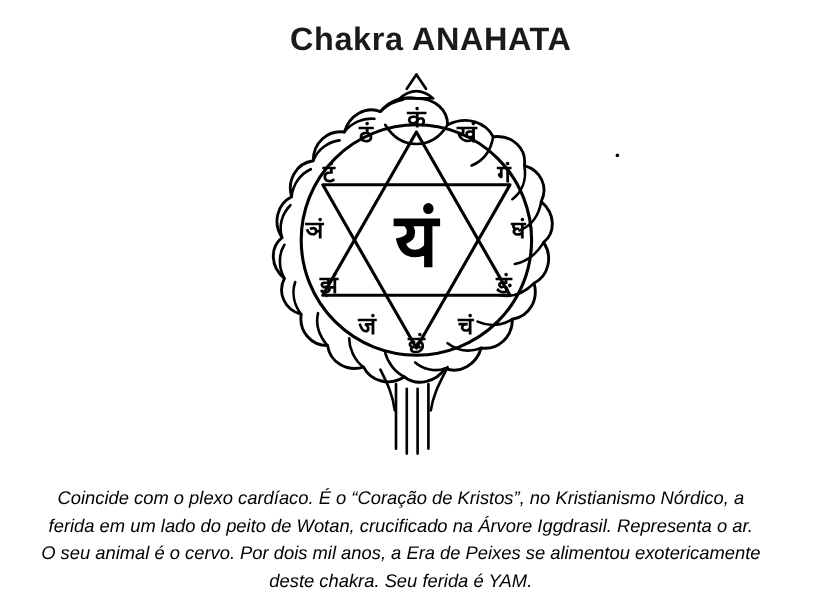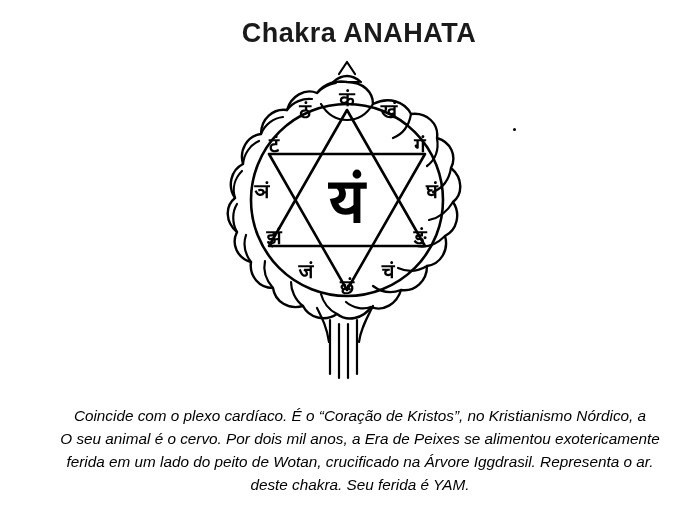--- a/index.html
+++ b/index.html
@@ -53,21 +53,21 @@
   }
   .bija-label {
     font-family: "Liberation Serif", serif;
     font-size: 62px;
     font-weight: bold;
     fill: #000000;
   }
   .caption {
     position: absolute;
     top: 404px;
-    left: 39px;
+    left: 13px;
     width: 642px;
     text-align: center;
     font-family: "Liberation Sans", sans-serif;
     font-style: italic;
     font-size: 15.3px;
     line-height: 23px;
     color: #000000;
   }
   .dot-mark {
     position: absolute;
@@ -172,18 +172,18 @@
         <text class="petal-label" x="107" y="100" text-anchor="middle">टं</text>
         <text class="petal-label" x="138" y="66" text-anchor="middle">ठं</text>
       </g>
 
       <text class="bija-label" x="180" y="170" text-anchor="middle">यं</text>
     </svg>
   </div>
 
   <div class="caption">
     <div>Coincide com o plexo cardíaco. É o “Coração de Kristos”, no Kristianismo Nórdico, a</div>
+    <div>ferida em um lado do peito de Wotan, crucificado na Árvore Iggdrasil. Representa o ar.</div>
     <div>O seu animal é o cervo. Por dois mil anos, a Era de Peixes se alimentou exotericamente</div>
-    <div>ferida em um lado do peito de Wotan, crucificado na Árvore Iggdrasil. Representa o ar.</div>
     <div>deste chakra. Seu ferida é YAM.</div>
   </div>
 
 </div>
 
 </body></html>

